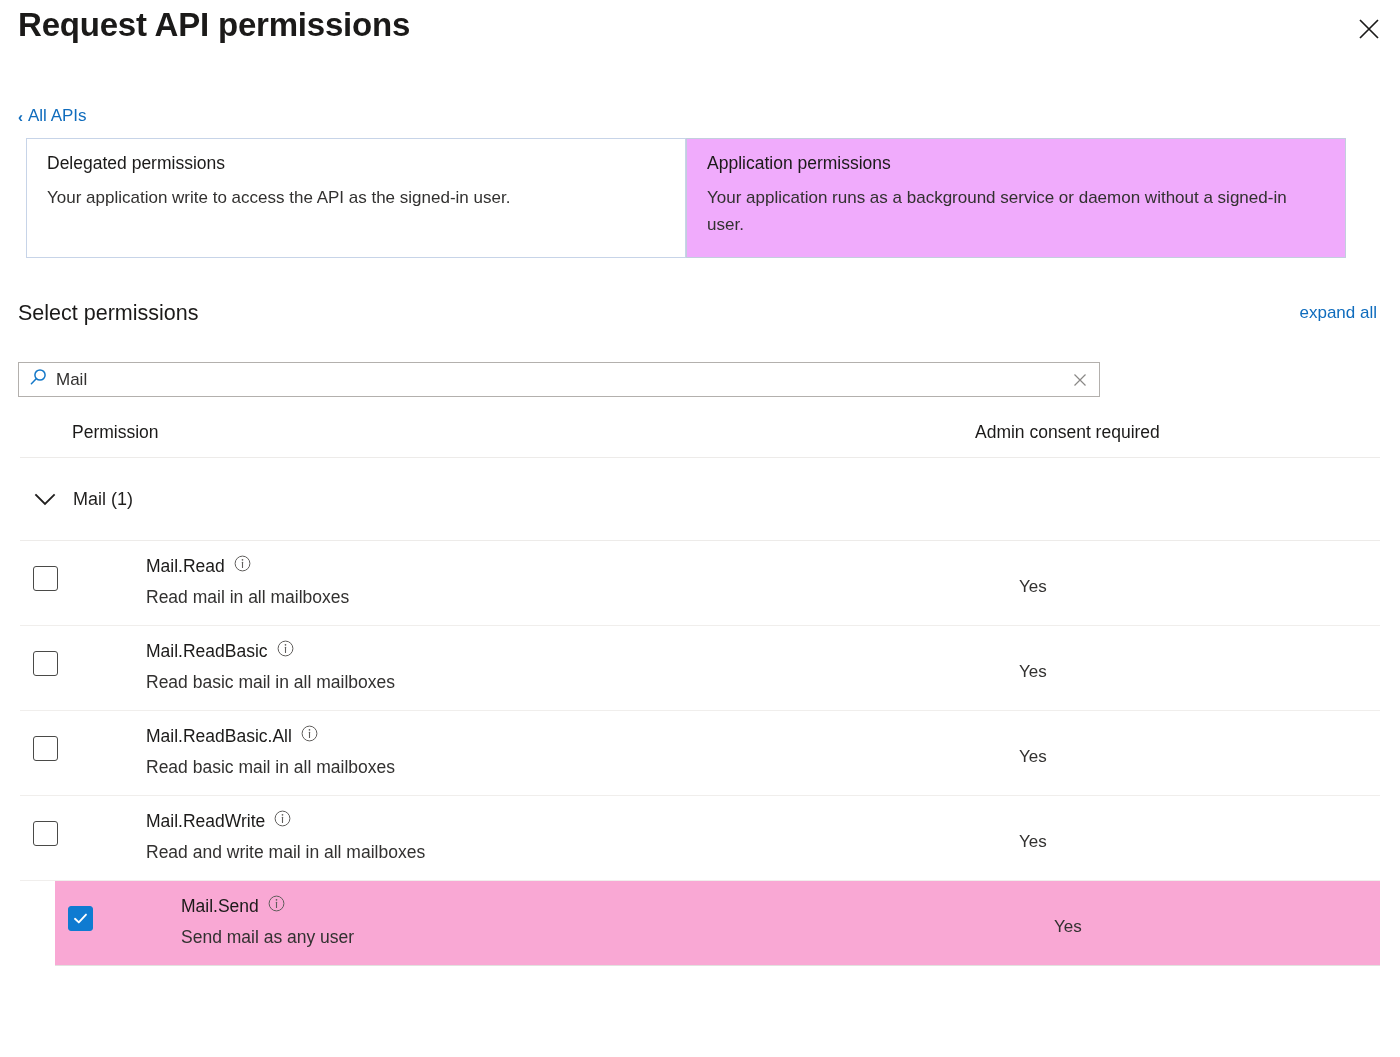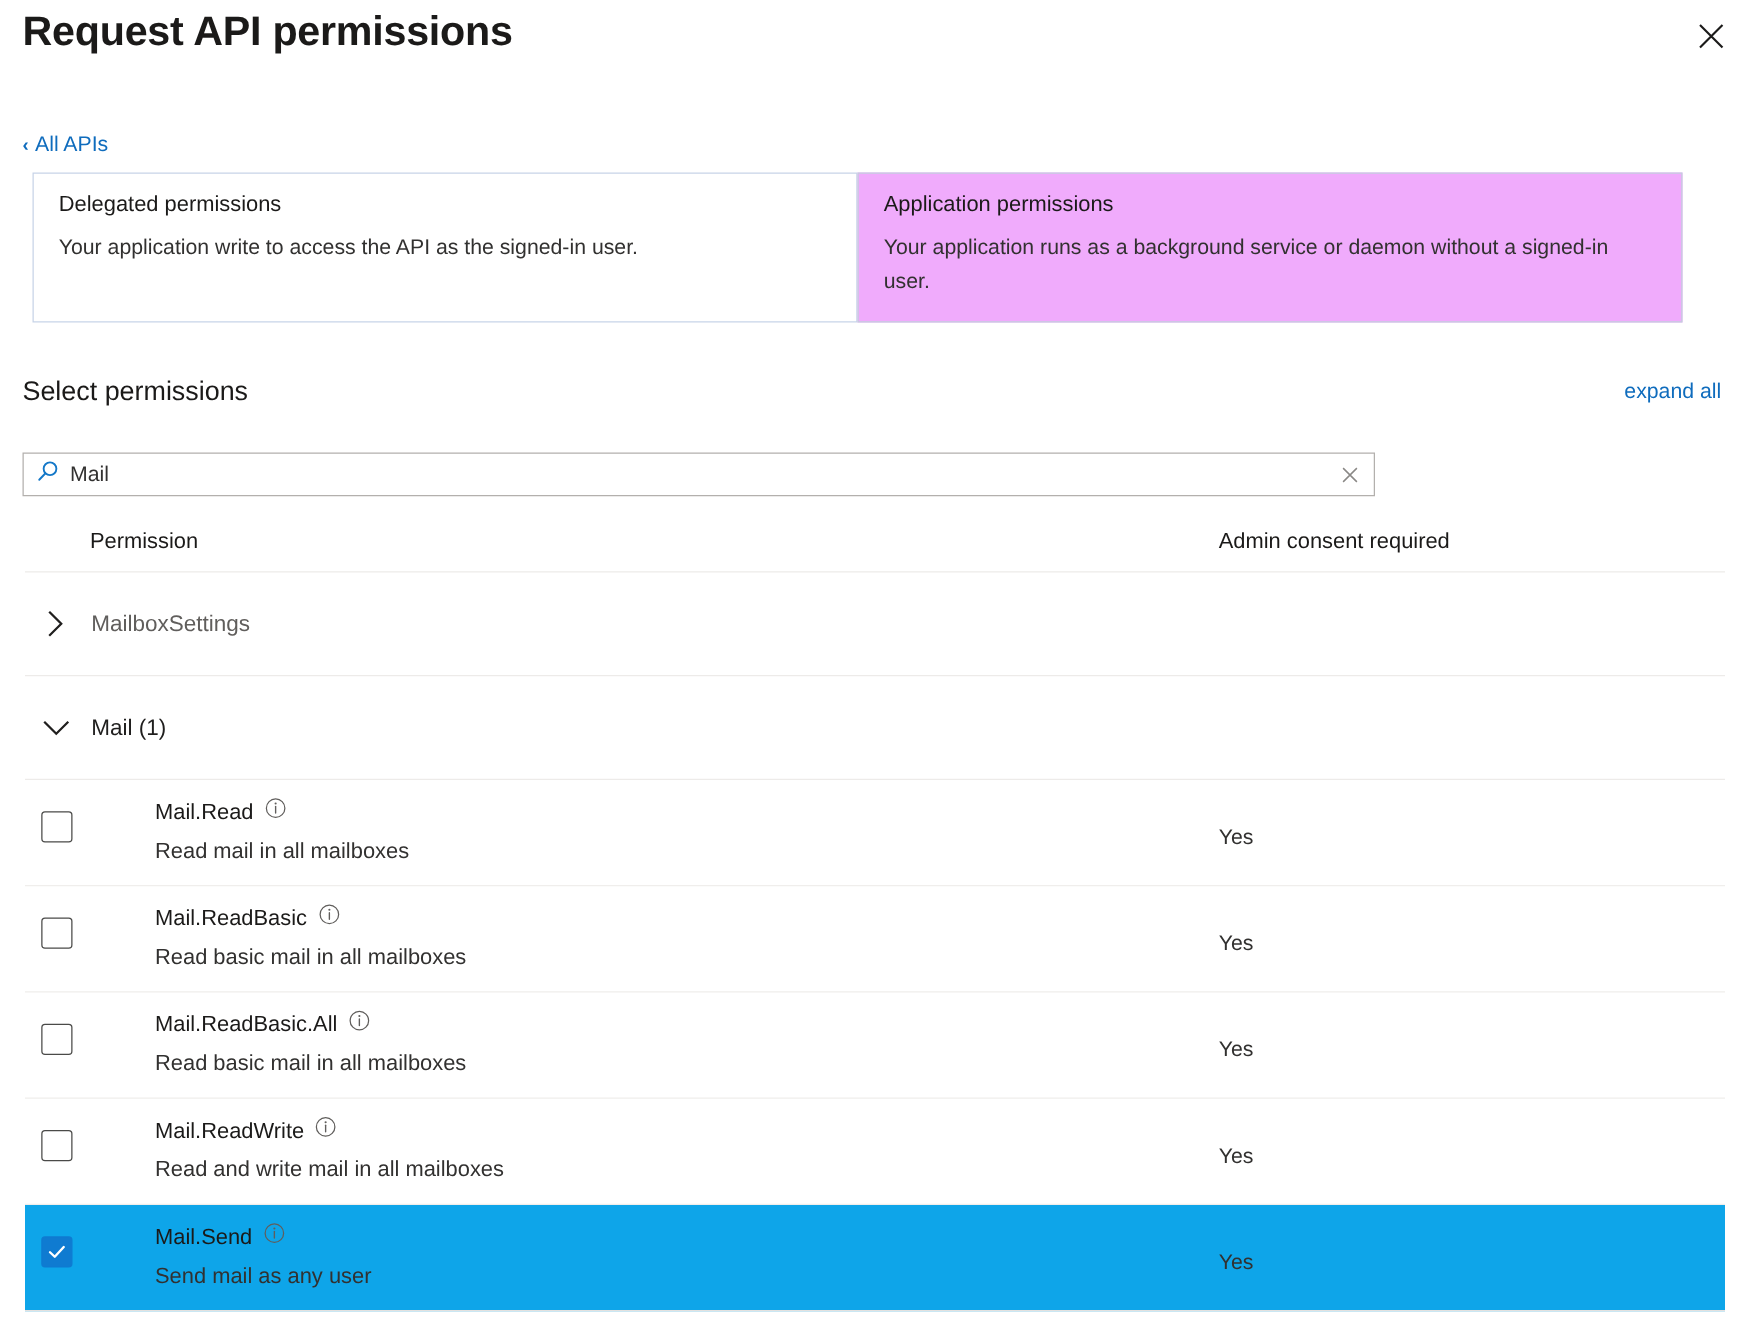--- a/index.html
+++ b/index.html
@@ -204,22 +204,23 @@
   }
   .group-label.muted { color: #605e5c; }
   .group-label.active { color: #201f1e; }
 
   .perm-row {
     display: flex;
     align-items: flex-start;
     height: 85px;
     border-bottom: 1px solid #f0eeec;
     box-sizing: border-box;
-  }
-  .perm-row.selected { background: #0ea5e9; border-bottom-color: #e3e1df; }
+    gap: 22px;
+  }
+  .perm-row.selected { background: #f9a8d4; border-bottom-color: #e3e1df; margin-left: 35px; }
 
   .cb-cell {
     width: 50px;
     flex: 0 0 auto;
     display: flex;
     align-items: flex-start;
     justify-content: center;
     padding-top: 25px;
     box-sizing: border-box;
   }
@@ -317,28 +318,20 @@
     </span>
   </div>
 
   <div class="table">
 
     <div class="th-row">
       <div class="th-permission">Permission</div>
       <div class="th-admin">Admin consent required</div>
     </div>
 
-    <div class="group-row">
-      <span class="group-chevron">
-        <svg width="20" height="26" viewBox="0 0 20 26" aria-hidden="true">
-          <path d="M5 4 L14 13 L5 22" stroke="#201f1e" stroke-width="1.8" fill="none" stroke-linecap="square"></path>
-        </svg>
-      </span>
-      <span class="group-label muted">MailboxSettings</span>
-    </div>
 
     <div class="group-row">
       <span class="group-chevron">
         <svg width="26" height="20" viewBox="0 0 26 20" aria-hidden="true">
           <path d="M4 6 L13 15 L22 6" stroke="#201f1e" stroke-width="1.8" fill="none" stroke-linecap="square"></path>
         </svg>
       </span>
       <span class="group-label active">Mail (1)</span>
     </div>
 

